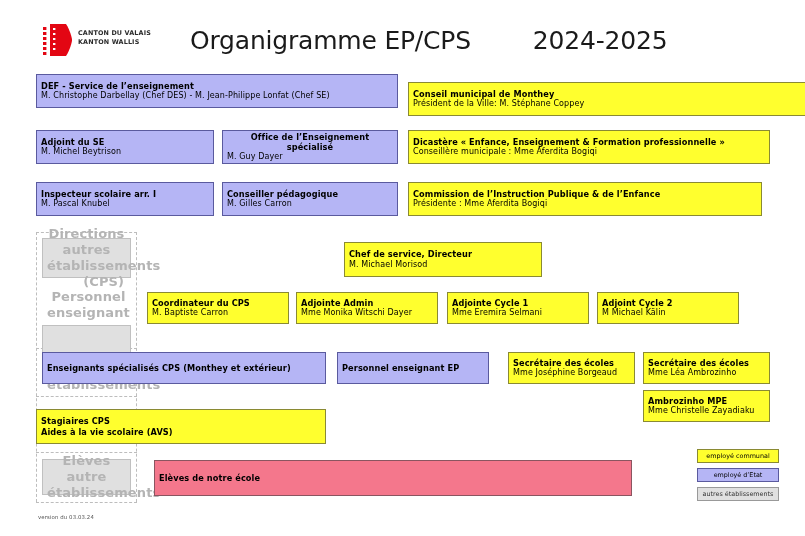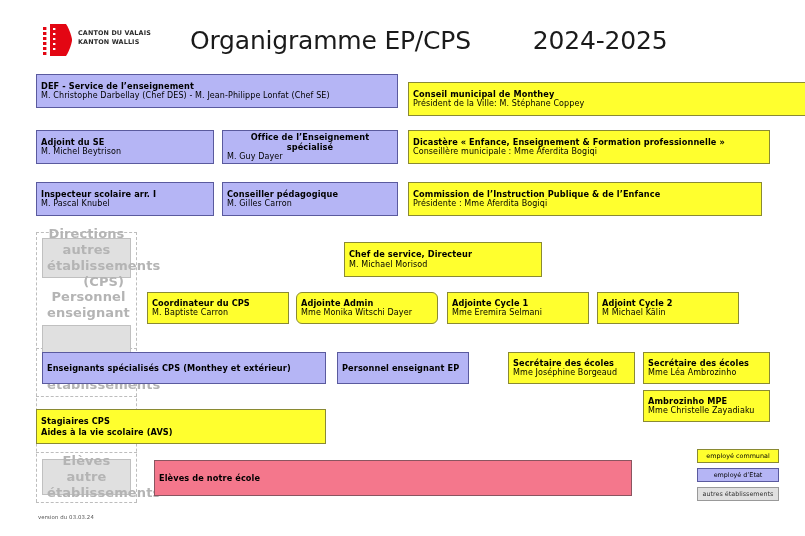--- a/index.html
+++ b/index.html
@@ -191,40 +191,40 @@
   <div class="box yellow" style="left:344px;top:242px;width:198px;height:35px;">
     <span class="t1">Chef de service, Directeur</span>
     <span class="t2">M. Michael Morisod</span>
   </div>
 
   <div class="box yellow" style="left:147px;top:292px;width:142px;height:32px;">
     <span class="t1">Coordinateur du CPS</span>
     <span class="t2">M. Baptiste Carron</span>
   </div>
 
-  <div class="box yellow" style="left:296px;top:292px;width:142px;height:32px;border-radius:6px;">
+  <div class="box yellow" style="left:296px;top:292px;width:142px;height:32px;">
     <span class="t1">Adjointe Admin</span>
     <span class="t2">Mme Monika Witschi Dayer</span>
   </div>
 
   <div class="box yellow" style="left:447px;top:292px;width:142px;height:32px;">
     <span class="t1">Adjointe Cycle 1</span>
     <span class="t2">Mme Eremira Selmani</span>
   </div>
 
   <div class="box yellow" style="left:597px;top:292px;width:142px;height:32px;">
     <span class="t1">Adjoint Cycle 2</span>
     <span class="t2">M Michael Kälin</span>
   </div>
 
   <div class="box purple" style="left:42px;top:352px;width:284px;height:32px;">
     <span class="t1">Enseignants spécialisés CPS (Monthey et extérieur)</span>
   </div>
 
-  <div class="box purple" style="left:337px;top:352px;width:132px;height:32px;">
+  <div class="box purple" style="left:337px;top:352px;width:152px;height:32px;">
     <span class="t1">Personnel enseignant EP</span>
   </div>
 
   <div class="box yellow" style="left:508px;top:352px;width:127px;height:32px;">
     <span class="t1">Secrétaire des écoles</span>
     <span class="t2">Mme Joséphine Borgeaud</span>
   </div>
 
   <div class="box yellow" style="left:643px;top:352px;width:127px;height:32px;">
     <span class="t1">Secrétaire des écoles</span>

